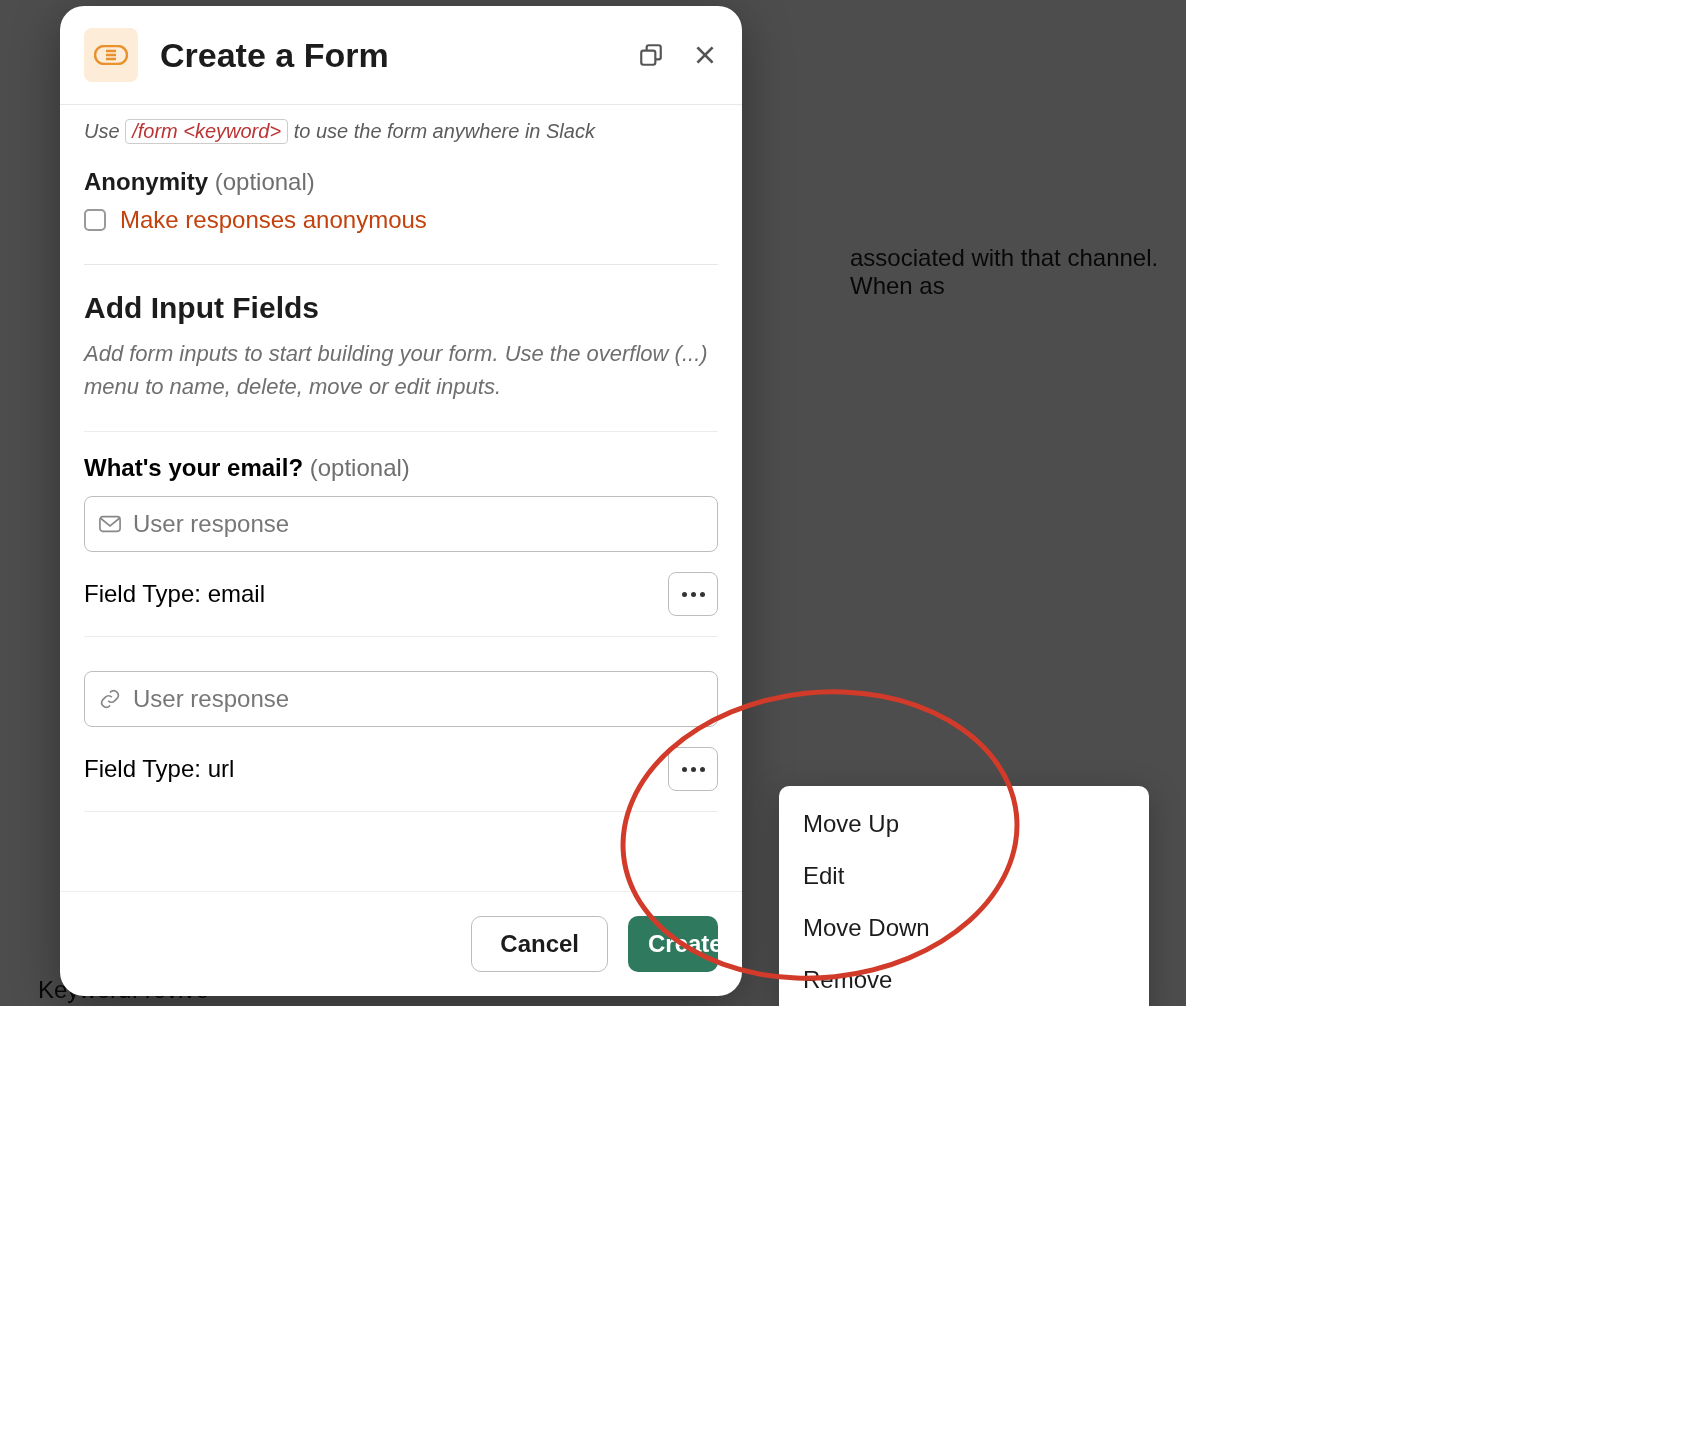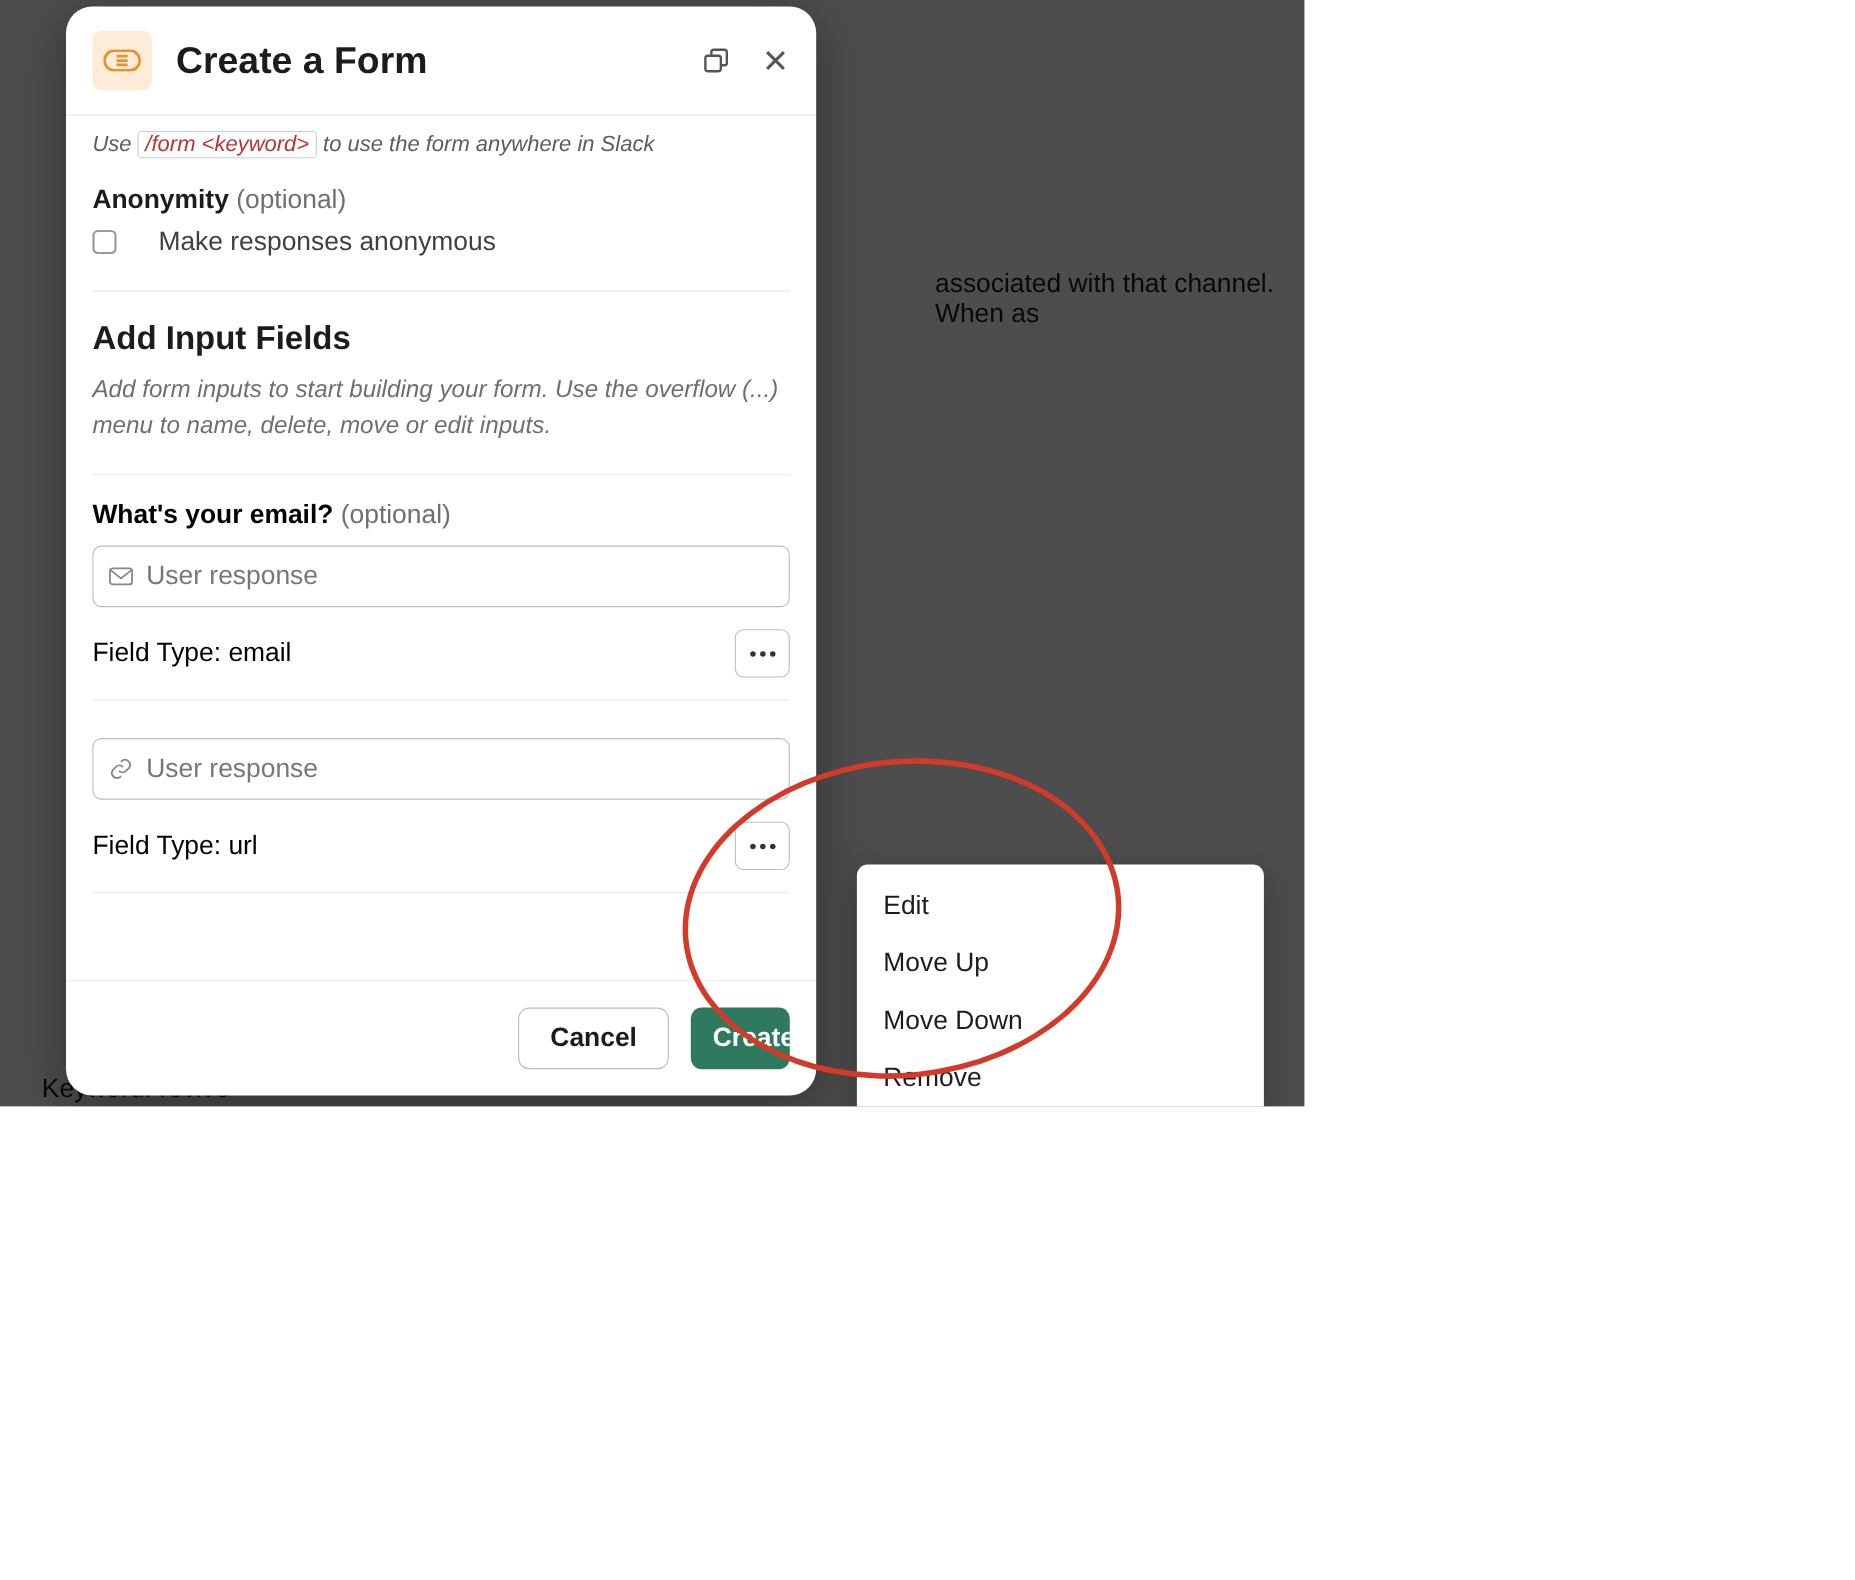--- a/index.html
+++ b/index.html
@@ -101,23 +101,23 @@
   .section-label {
     font-size: 24px;
     color: #1d1c1d;
     margin-bottom: 10px;
   }
   .section-label .bold { font-weight:700; }
   .section-label .opt { color:#6f6f6f; font-weight:400;}
   .checkbox-row {
     display:flex;
     align-items:center;
-    gap: 38px;
+    gap: 14px;
     font-size: 24px;
-    color:#404040;
+    color:#c2410c;
     margin-bottom: 30px;
   }
   .checkbox {
     width: 22px; height: 22px;
     border: 2px solid #999;
     border-radius: 5px;
     background:#fff;
   }
   .divider { border-top:1px solid #e6e6e6; margin-bottom: 26px;}
   .big-head {
@@ -358,19 +358,19 @@
   </div>
 
   <div class="modal-footer">
     <div class="btn btn-cancel">Cancel</div>
     <div class="btn btn-create">Create</div>
   </div>
 
 </div>
 
 <div class="context-menu">
+  <div class="menu-item">Move Up</div>
   <div class="menu-item">Edit</div>
-  <div class="menu-item">Move Up</div>
   <div class="menu-item">Move Down</div>
   <div class="menu-item">Remove</div>
 </div>
 
 <div class="annot-ellipse"></div>
 
 </body></html>

